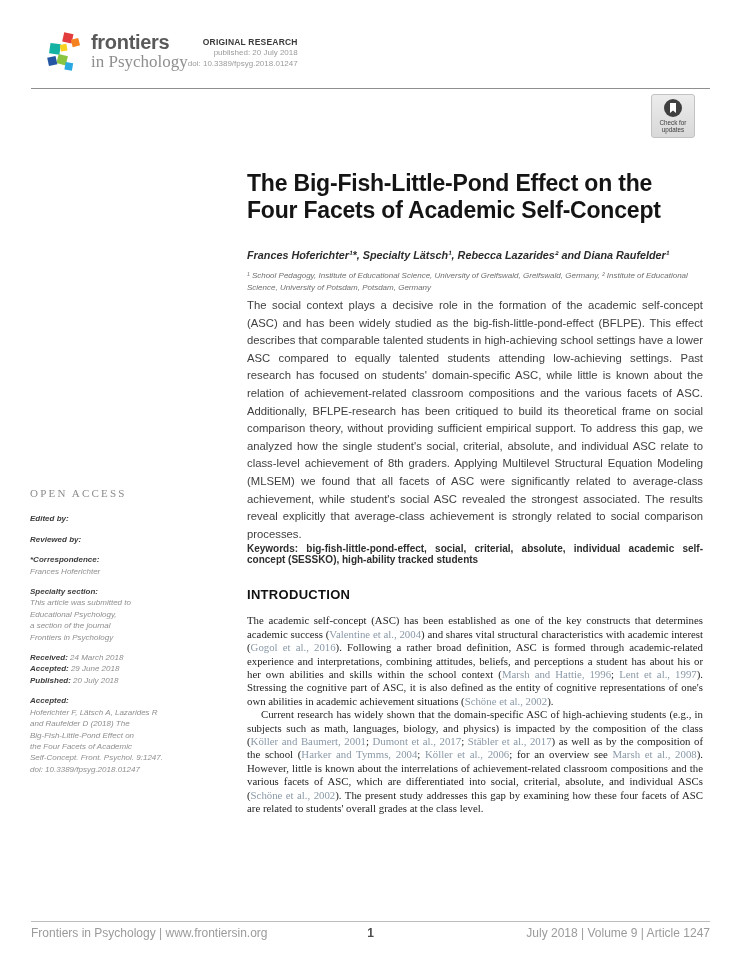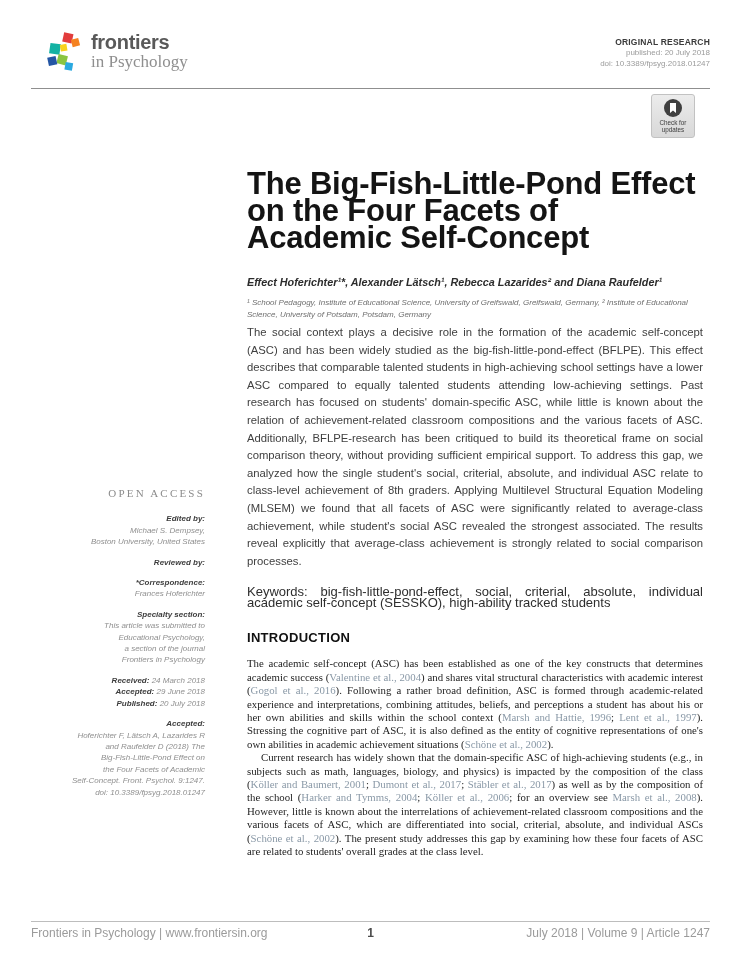--- a/index.html
+++ b/index.html
@@ -1,49 +1,49 @@
 <!DOCTYPE html>
 <html><head>
 <meta charset="utf-8">
 <style>
   html,body{margin:0;padding:0}
   body{
     width:741px;height:970px;background:#ffffff;position:relative;
     font-family:"Liberation Sans",sans-serif;color:#1c1c1c;overflow:hidden;
   }
   
-  .header{position:absolute;top:32px;left:46px;right:31px;display:flex;justify-content:space-between;align-items:flex-start}
+  .header{position:absolute;top:32px;left:46px;right:31px;display:flex;align-items:flex-start}
   .logo{display:flex;align-items:flex-start;gap:7px}
   .logo-mark{width:38px;height:42px;flex:0 0 auto}
   .logo-name{font-size:20px;font-weight:bold;color:#595959;line-height:20px;letter-spacing:-0.3px}
   .logo-sub{font-family:"Liberation Serif",serif;font-size:17px;color:#8f8f8f;line-height:19px}
   .header-right{text-align:right;padding-top:5px}
   .article-type{font-size:8.5px;font-weight:bold;color:#3a3a3a;letter-spacing:.2px;line-height:11px}
   .pub-line{font-size:8px;color:#9b9b9b;line-height:10.5px}
   .header-rule{position:absolute;top:88px;left:31px;right:31px;border-top:1px solid #8f8f8f}
   
   .badge{position:absolute;top:94px;right:46px;width:42px;height:42px;background:linear-gradient(#ececec,#d8d8d8);
     border:1px solid #c2c2c2;border-radius:3px;display:flex;flex-direction:column;align-items:center;justify-content:center;cursor:pointer}
   .badge-circle{width:18px;height:18px;border-radius:50%;background:#3f3f3f;display:flex;align-items:center;justify-content:center;margin-bottom:2px}
   .badge-text{font-size:6.3px;color:#3a3a3a;text-align:center;line-height:7px}
   
-  .sidebar{position:absolute;left:30px;width:175px;top:488px;text-align:right;font-style:italic;font-size:8px;line-height:11.4px}
+  .sidebar{position:absolute;left:30px;width:175px;top:488px;text-align:left;font-style:italic;font-size:8px;line-height:11.4px}
   .open-access{font-style:normal;font-family:"Liberation Serif",serif;font-size:11px;letter-spacing:2.2px;color:#8b8b8b;margin-bottom:14px}
   .sb-block{margin-bottom:9px}
   .sb-label{font-weight:bold;color:#3d3d3d}
   .sb-val{color:#8f8f8f}
   .sb-inline .sb-label{display:inline}
   .sb-inline .sb-val{display:inline}
   
   .main{position:absolute;left:247px;width:456px;top:170px}
-  .title{font-size:31px;font-weight:bold;color:#141414;line-height:27px;letter-spacing:-0.2px}
+  .title{font-size:23px;font-weight:bold;color:#141414;line-height:27px;letter-spacing:-0.2px}
   .authors{margin-top:25px;font-size:10.8px;font-weight:bold;font-style:italic;color:#2c2c2c}
   .affiliations{margin-top:9px;font-size:8px;font-style:italic;color:#6e6e6e;line-height:11.5px}
   .abstract{margin-top:4px;font-size:11.3px;line-height:17.6px;color:#404040;text-align:justify}
-  .keywords{margin-top:16px;font-size:13px;font-weight:normal;color:#2e2e2e;line-height:11px;text-align:justify}
+  .keywords{margin-top:0;font-size:10px;font-weight:bold;color:#2e2e2e;line-height:11px;text-align:justify}
   .section-heading{margin-top:22px;font-size:13px;font-weight:bold;color:#111;letter-spacing:.3px}
   .body-para{font-family:"Liberation Serif",serif;font-size:10.8px;line-height:13.4px;text-align:justify;color:#1d1d1d}
   .body-para.first{margin-top:12px}
   .body-para.indent{text-indent:14px}
   .cite{color:#8a99a7;cursor:pointer}
   
   .footer-rule{position:absolute;top:921px;left:31px;right:31px;border-top:1px solid #bdbdbd}
   .footer{position:absolute;top:926px;left:31px;right:31px;font-size:12px;color:#9b9b9b;display:flex;justify-content:space-between}
   .footer-page{position:absolute;left:0;right:0;text-align:center;color:#4c4c4c;font-weight:bold}
 </style>
@@ -84,24 +84,20 @@
       <div>Check for</div>
       <div>updates</div>
     </div>
 </div>
 
 <div class="sidebar">
   <div class="open-access">OPEN ACCESS</div>
 
   <div class="sb-block">
     <div class="sb-label">Edited by:</div>
-    <div class="sb-val">
-        <div>Michael S. Dempsey,</div>
-        <div>Boston University, United States</div>
-      </div>
   </div>
 
   <div class="sb-block">
     <div class="sb-label">Reviewed by:</div>
   </div>
 
   <div class="sb-block">
     <div class="sb-label">*Correspondence:</div>
     <div class="sb-val">Frances Hoferichter</div>
   </div>
@@ -130,21 +126,21 @@
         <div>Big-Fish-Little-Pond Effect on</div>
         <div>the Four Facets of Academic</div>
         <div>Self-Concept. Front. Psychol. 9:1247.</div>
         <div>doi: 10.3389/fpsyg.2018.01247</div>
       </div>
   </div>
 </div>
 
 <div class="main">
   <div class="title">The Big-Fish-Little-Pond Effect on the Four Facets of Academic Self-Concept</div>
-  <div class="authors">Effect Hoferichter¹*, Alexander Lätsch¹, Rebecca Lazarides² and Diana Raufelder¹</div>
+  <div class="authors">Frances Hoferichter¹*, Specialty Lätsch¹, Rebecca Lazarides² and Diana Raufelder¹</div>
   <div class="affiliations">¹ School Pedagogy, Institute of Educational Science, University of Greifswald, Greifswald, Germany, ² Institute of Educational Science, University of Potsdam, Potsdam, Germany</div>
   <div class="abstract">The social context plays a decisive role in the formation of the academic self-concept (ASC) and has been widely studied as the big-fish-little-pond-effect (BFLPE). This effect describes that comparable talented students in high-achieving school settings have a lower ASC compared to equally talented students attending low-achieving settings. Past research has focused on students' domain-specific ASC, while little is known about the relation of achievement-related classroom compositions and the various facets of ASC. Additionally, BFLPE-research has been critiqued to build its theoretical frame on social comparison theory, without providing sufficient empirical support. To address this gap, we analyzed how the single student's social, criterial, absolute, and individual ASC relate to class-level achievement of 8th graders. Applying Multilevel Structural Equation Modeling (MLSEM) we found that all facets of ASC were significantly related to average-class achievement, while student's social ASC revealed the strongest associated. The results reveal explicitly that average-class achievement is strongly related to social comparison processes.</div>
   <div class="keywords">Keywords: big-fish-little-pond-effect, social, criterial, absolute, individual academic self-concept (SESSKO), high-ability tracked students</div>
   <div class="section-heading">INTRODUCTION</div>
   <div class="body-para first"><span>The academic self-concept (ASC) has been established as one of the key constructs that determines academic success (</span><span class="cite">Valentine et al., 2004</span><span>) and shares vital structural characteristics with academic interest (</span><span class="cite">Gogol et al., 2016</span><span>). Following a rather broad definition, ASC is formed through academic-related experience and interpretations, combining attitudes, beliefs, and perceptions a student has about his or her own abilities and skills within the school context (</span><span class="cite">Marsh and Hattie, 1996</span><span>; </span><span class="cite">Lent et al., 1997</span><span>). Stressing the cognitive part of ASC, it is also defined as the entity of cognitive representations of one's own abilities in academic achievement situations (</span><span class="cite">Schöne et al., 2002</span><span>).</span></div>
   <div class="body-para indent"><span>Current research has widely shown that the domain-specific ASC of high-achieving students (e.g., in subjects such as math, languages, biology, and physics) is impacted by the composition of the class (</span><span class="cite">Köller and Baumert, 2001</span><span>; </span><span class="cite">Dumont et al., 2017</span><span>; </span><span class="cite">Stäbler et al., 2017</span><span>) as well as by the composition of the school (</span><span class="cite">Harker and Tymms, 2004</span><span>; </span><span class="cite">Köller et al., 2006</span><span>; for an overview see </span><span class="cite">Marsh et al., 2008</span><span>). However, little is known about the interrelations of achievement-related classroom compositions and the various facets of ASC, which are differentiated into social, criterial, absolute, and individual ASCs (</span><span class="cite">Schöne et al., 2002</span><span>). The present study addresses this gap by examining how these four facets of ASC are related to students' overall grades at the class level.</span></div>
 </div>
 
 <div class="footer-rule"></div>
 <div class="footer">

